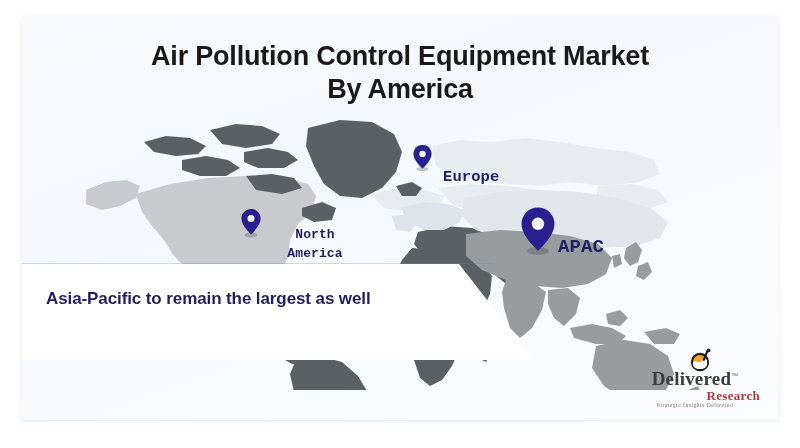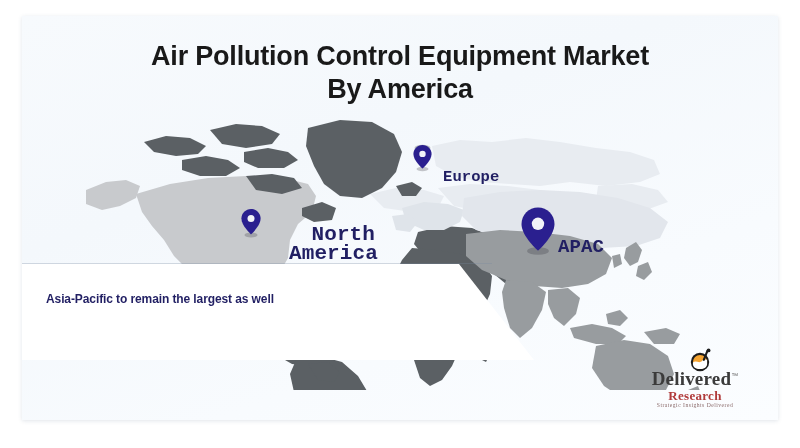--- a/index.html
+++ b/index.html
@@ -79,24 +79,24 @@
   .region-label {
     position: absolute;
     z-index: 31;
     font-family: Liberation Mono, monospace;
     font-weight: bold;
     color: #211f63;
     line-height: 19px;
     letter-spacing: 0.1px;
   }
   .label-na {
-    left: 267px; top: 209px;
-    font-size: 21px;
+    left: 250px; top: 209px;
+    font-size: 13px;
     width: 86px;
-    text-align: right;
+    text-align: center;
   }
   .label-eu {
     left: 421px; top: 152px;
     font-size: 15.5px;
   }
   .label-ap {
     left: 536px; top: 222px;
     font-size: 19px;
   }
 
@@ -116,21 +116,21 @@
     -webkit-clip-path: polygon(0 0, 437px 0, 512px 96px, 0 96px);
     clip-path: polygon(0 0, 437px 0, 512px 96px, 0 96px);
   }
   #caption-text {
     position: absolute;
     left: 24px;
     top: 23px;
     width: 400px;
     font-family: "Liberation Sans", sans-serif;
     font-weight: bold;
-    font-size: 12px;
+    font-size: 17px;
     line-height: 24px;
     color: #211f63;
     letter-spacing: -0.1px;
   }
   #caption-text .cap-line { display: block; }
 
   
   #banner-rule {
     position: absolute;
     left: 0;
@@ -177,20 +177,21 @@
   }
   #logo-research {
     position: absolute;
     left: 0; right: 0;
     top: 40px;
     font-family: "Liberation Serif", serif;
     font-size: 13px;
     font-weight: bold;
     color: #b03a3a;
     letter-spacing: 0.3px;
+    text-align: right;
   }
   #logo-tagline {
     position: absolute;
     left: 0; right: 0;
     top: 54px;
     font-family: "Liberation Serif", serif;
     font-size: 5.6px;
     color: #8a6a6a;
     letter-spacing: 0.5px;
   }

